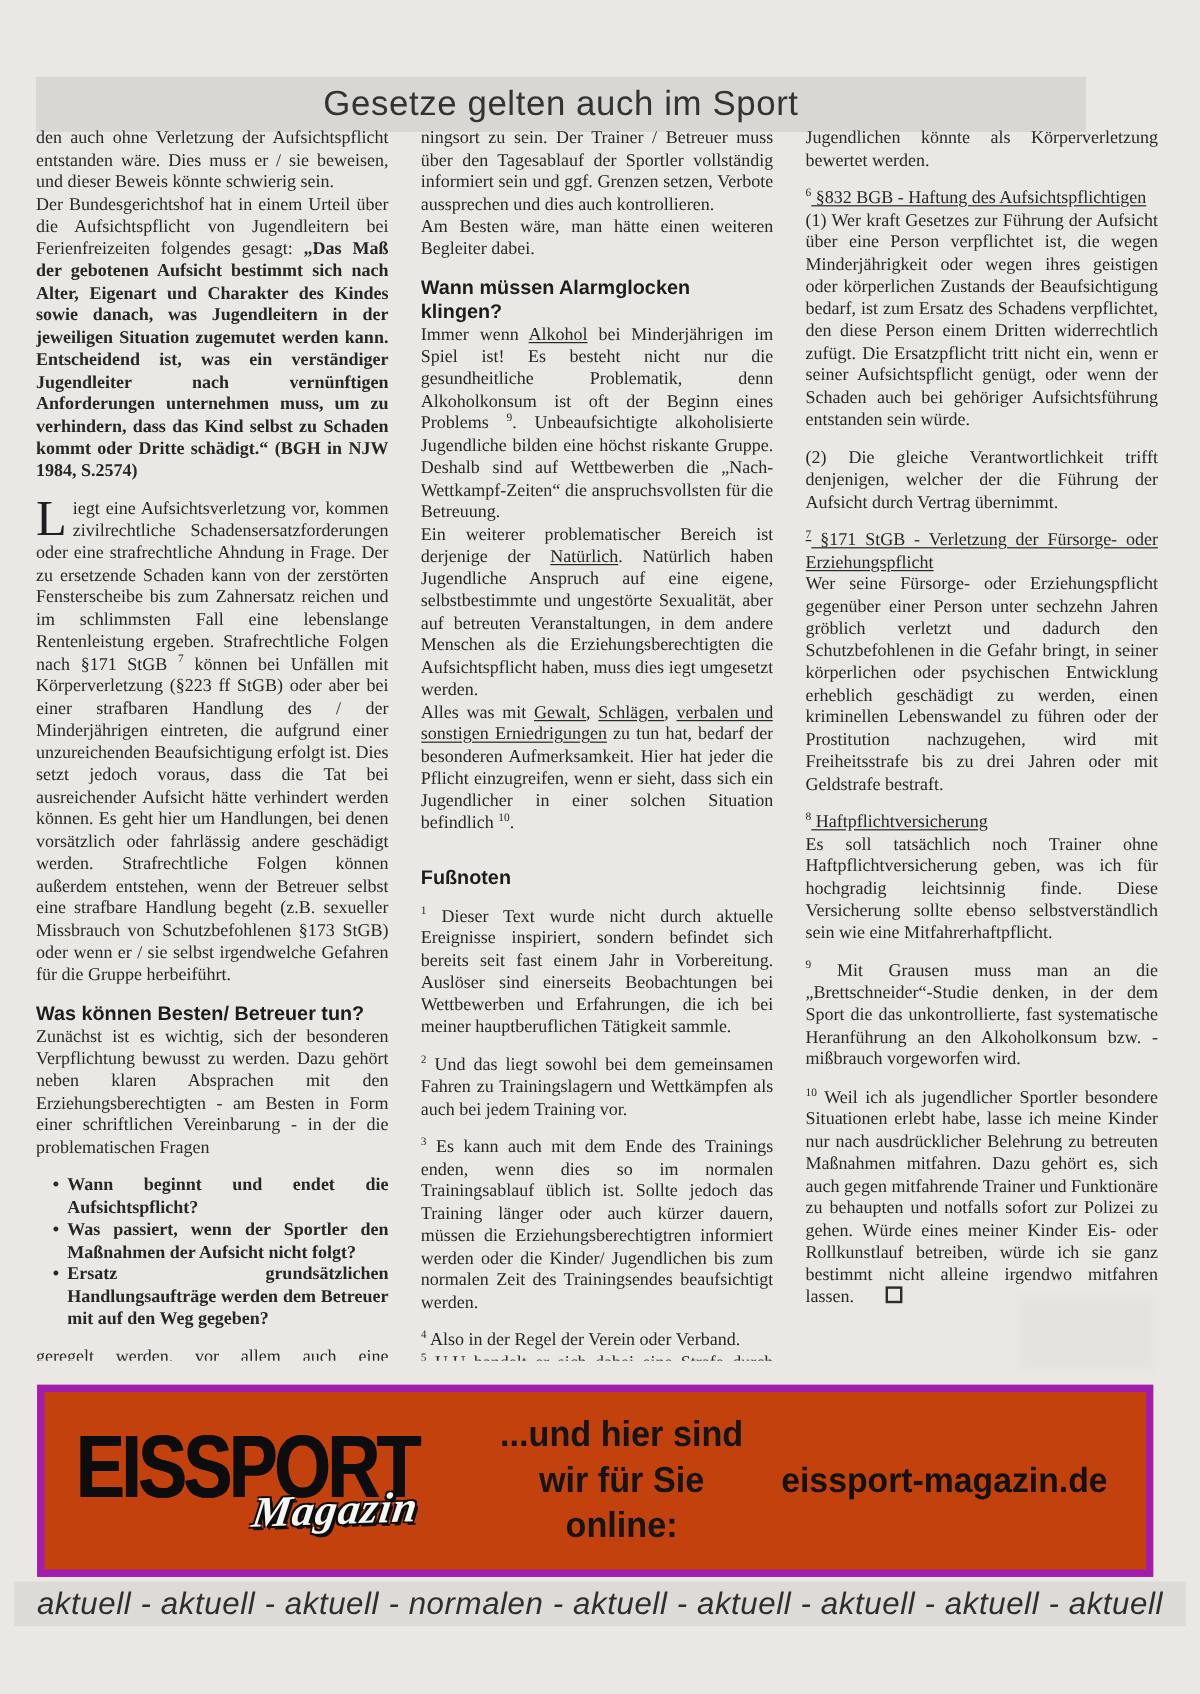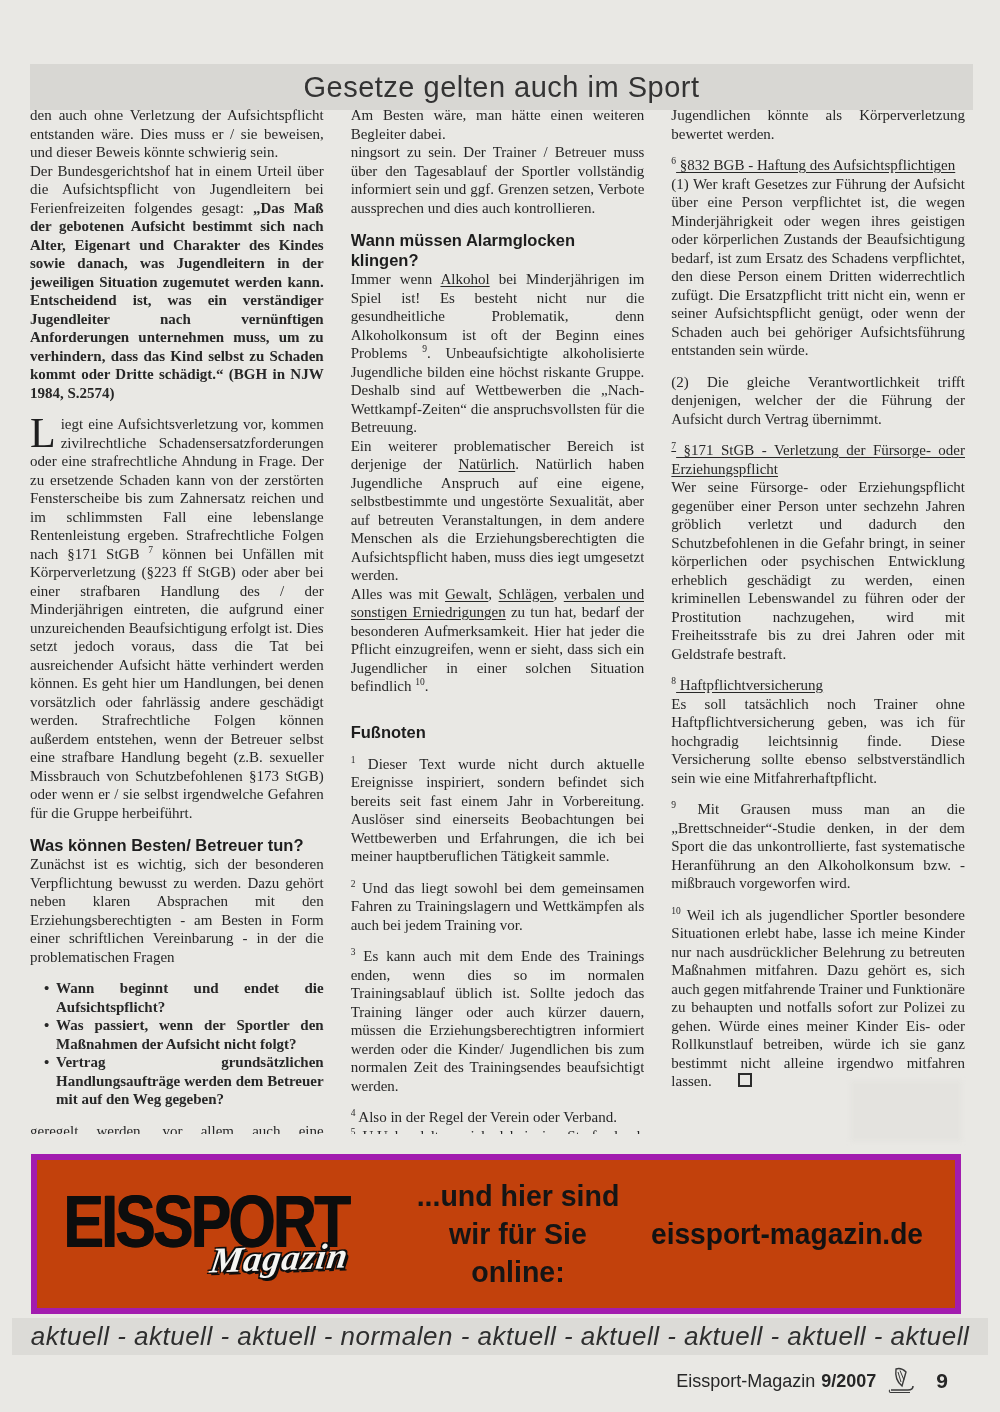--- a/index.html
+++ b/index.html
@@ -3,21 +3,21 @@
 <meta charset="utf-8">
 <style>
   html,body{margin:0;padding:0;background:#cfcecb;}
   .page{
     position:relative; width:1000px; height:1412px; margin:0 auto;
     background:#e9e8e4; overflow:hidden; color:#272727;
     font-family:"Liberation Serif", serif;
   }
   
   .title-band{
-    position:absolute; left:30px; top:64px; width:943px; height:46px;
+    position:absolute; left:30px; top:64px; width:875px; height:46px;
     background:#d8d7d3; display:flex; align-items:center; justify-content:center;
   }
   .title-band h1{
     margin:0; font-family:"Liberation Sans", sans-serif; font-weight:400;
     font-size:29px; color:#333; letter-spacing:.5px;
   }
   
   .columns{
     position:absolute; left:30px; top:106px; width:935px; height:1028px;
     display:flex; gap:27px; overflow:hidden;
@@ -113,27 +113,27 @@
   <div class="columns">
     <div class="col" id="col-0">
         <p><span>den auch ohne Verletzung der Aufsichtspflicht entstanden wäre. Dies muss er / sie beweisen, und dieser Beweis könnte schwierig sein.</span></p>
         <p><span>Der Bundesgerichtshof hat in einem Urteil über die Aufsichtspflicht von Jugendleitern bei Ferienfreizeiten folgendes gesagt: </span><span class="b">„Das Maß der gebotenen Aufsicht bestimmt sich nach Alter, Eigenart und Charakter des Kindes sowie danach, was Jugendleitern in der jeweiligen Situation zugemutet werden kann. Entscheidend ist, was ein verständiger Jugendleiter nach vernünftigen Anforderungen unternehmen muss, um zu verhindern, dass das Kind selbst zu Schaden kommt oder Dritte schädigt.“ (BGH in NJW 1984, S.2574)</span></p>
         <p class="gap"><span class="dc">L</span><span>iegt eine Aufsichtsverletzung vor, kommen zivilrechtliche Schadensersatzforderungen oder eine strafrechtliche Ahndung in Frage. Der zu ersetzende Schaden kann von der zerstörten Fensterscheibe bis zum Zahnersatz reichen und im schlimmsten Fall eine lebenslange Rentenleistung ergeben. Strafrechtliche Folgen nach §171 StGB </span><span class="sup">7</span><span> können bei Unfällen mit Körperverletzung (§223 ff StGB) oder aber bei einer strafbaren Handlung des / der Minderjährigen eintreten, die aufgrund einer unzureichenden Beaufsichtigung erfolgt ist. Dies setzt jedoch voraus, dass die Tat bei ausreichender Aufsicht hätte verhindert werden können. Es geht hier um Handlungen, bei denen vorsätzlich oder fahrlässig andere geschädigt werden. Strafrechtliche Folgen können außerdem entstehen, wenn der Betreuer selbst eine strafbare Handlung begeht (z.B. sexueller Missbrauch von Schutzbefohlenen §173 StGB) oder wenn er / sie selbst irgendwelche Gefahren für die Gruppe herbeiführt.</span></p>
         <h2 class="gap">Was können Besten/ Betreuer tun?</h2>
         <p><span>Zunächst ist es wichtig, sich der besonderen Verpflichtung bewusst zu werden. Dazu gehört neben klaren Absprachen mit den Erziehungsberechtigten - am Besten in Form einer schriftlichen Vereinbarung - in der die problematischen Fragen</span></p>
         <ul>
           <li>Wann beginnt und endet die Aufsichtspflicht?</li>
           <li>Was passiert, wenn der Sportler den Maßnahmen der Aufsicht nicht folgt?</li>
-          <li>Vertrag grundsätzlichen Handlungsaufträge werden dem Betreuer mit auf den Weg gegeben?</li>
+          <li>Ersatz grundsätzlichen Handlungsaufträge werden dem Betreuer mit auf den Weg gegeben?</li>
         </ul>
         <p class="gap"><span>geregelt werden, vor allem auch eine ausreichende Haftpflichtversicherung </span><span class="sup">8</span><span>. Vor Ort muss die Betreuung mehr umfassen, als rechtzeitig am Trai-</span></p>
       </div>
     <div class="col" id="col-1">
+        <p><span>ningsort zu sein. Der Trainer / Betreuer muss über den Tagesablauf der Sportler vollständig informiert sein und ggf. Grenzen setzen, Verbote aussprechen und dies auch kontrollieren.</span></p>
         <p><span>Am Besten wäre, man hätte einen weiteren Begleiter dabei.</span></p>
-        <p><span>ningsort zu sein. Der Trainer / Betreuer muss über den Tagesablauf der Sportler vollständig informiert sein und ggf. Grenzen setzen, Verbote aussprechen und dies auch kontrollieren.</span></p>
         <h2 class="gap">Wann müssen Alarmglocken klingen?</h2>
         <p><span>Immer wenn </span><span class="u">Alkohol</span><span> bei Minderjährigen im Spiel ist! Es besteht nicht nur die gesundheitliche Problematik, denn Alkoholkonsum ist oft der Beginn eines Problems </span><span class="sup">9</span><span>. Unbeaufsichtigte alkoholisierte Jugendliche bilden eine höchst riskante Gruppe. Deshalb sind auf Wettbewerben die „Nach-Wettkampf-Zeiten“ die anspruchsvollsten für die Betreuung.</span></p>
         <p><span>Ein weiterer problematischer Bereich ist derjenige der </span><span class="u">Natürlich</span><span>. Natürlich haben Jugendliche Anspruch auf eine eigene, selbstbestimmte und ungestörte Sexualität, aber auf betreuten Veranstaltungen, in dem andere Menschen als die Erziehungsberechtigten die Aufsichtspflicht haben, muss dies iegt umgesetzt werden.</span></p>
         <p><span>Alles was mit </span><span class="u">Gewalt</span><span>, </span><span class="u">Schlägen</span><span>, </span><span class="u">verbalen und sonstigen Erniedrigungen</span><span> zu tun hat, bedarf der besonderen Aufmerksamkeit. Hier hat jeder die Pflicht einzugreifen, wenn er sieht, dass sich ein Jugendlicher in einer solchen Situation befindlich </span><span class="sup">10</span><span>.</span></p>
         <h2 class="biggap">Fußnoten</h2>
         <p class="gap"><span class="sup">1</span><span> Dieser Text wurde nicht durch aktuelle Ereignisse inspiriert, sondern befindet sich bereits seit fast einem Jahr in Vorbereitung. Auslöser sind einerseits Beobachtungen bei Wettbewerben und Erfahrungen, die ich bei meiner hauptberuflichen Tätigkeit sammle.</span></p>
         <p class="gap"><span class="sup">2</span><span> Und das liegt sowohl bei dem gemeinsamen Fahren zu Trainingslagern und Wettkämpfen als auch bei jedem Training vor.</span></p>
         <p class="gap"><span class="sup">3</span><span> Es kann auch mit dem Ende des Trainings enden, wenn dies so im normalen Trainingsablauf üblich ist. Sollte jedoch das Training länger oder auch kürzer dauern, müssen die Erziehungsberechtigtren informiert werden oder die Kinder/ Jugendlichen bis zum normalen Zeit des Trainingsendes beaufsichtigt werden.</span></p>
         <p class="gap"><span class="sup">4</span><span> Also in der Regel der Verein oder Verband.</span></p>
         <p><span class="sup">5</span><span> U.U handelt er sich dabei eine Strafe durch Körperverletzung durch Unterlassen, nämlich des Einschreitens, ein, denn Alkoholmissbrauch von</span></p>
@@ -161,25 +161,14 @@
     </div>
     <div class="tagline">
       <div>...und hier sind</div>
       <div>wir für Sie online:</div>
     </div>
     <div class="url">eissport-magazin.de</div>
   </div>
 
   <div class="aktuell">aktuell - aktuell - aktuell - normalen - aktuell - aktuell - aktuell - aktuell - aktuell</div>
 
-  <div class="credit">
-    <span>Eissport-Magazin</span>
-    <span class="issue">9/2007</span>
-    <svg class="skate" viewBox="0 0 32 30" fill="none">
-      <path d="M10 3 C9 10 11 16 16 20 L20 6 C17 3 13 2 10 3 Z" stroke="#3a3a3a" stroke-width="1.4" fill="#e9e8e4"></path>
-      <path d="M12 6 L15 16 M14 4.5 L18 14" stroke="#3a3a3a" stroke-width="1"></path>
-      <path d="M5 24 H22 C25.5 24 27 22.5 27 20" stroke="#3a3a3a" stroke-width="1.6"></path>
-      <path d="M4 24 C3 24 3 26.5 4.5 26.5 H24" stroke="#3a3a3a" stroke-width="1.1"></path>
-    </svg>
-    <span class="pagenum">9</span>
-  </div>
 
 </div>
 
 </body></html>

